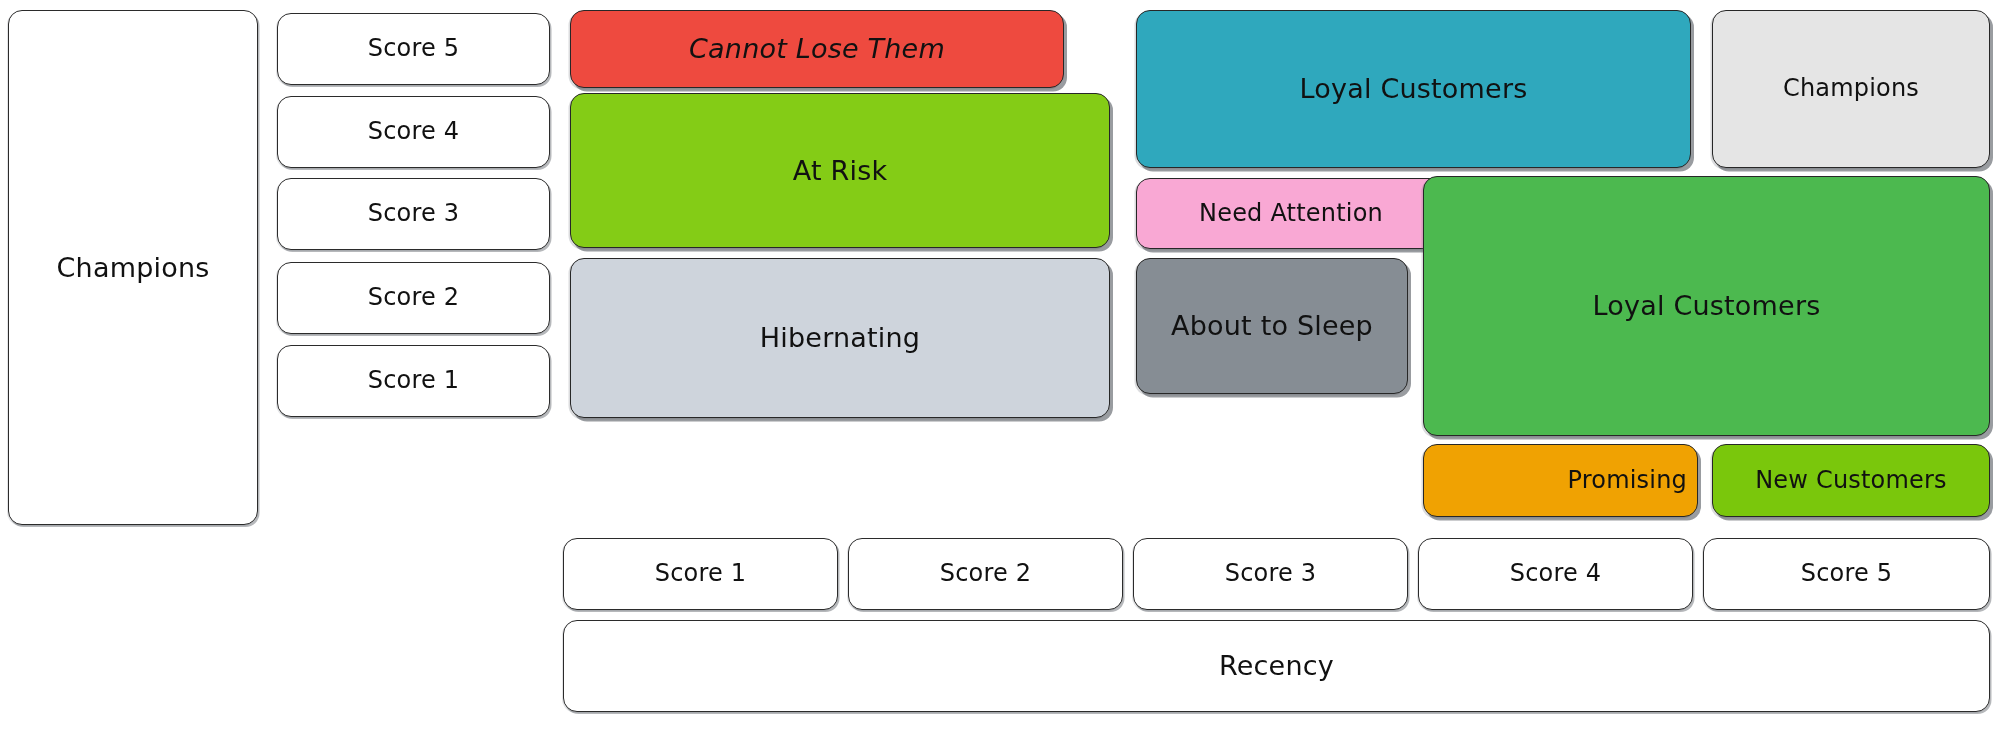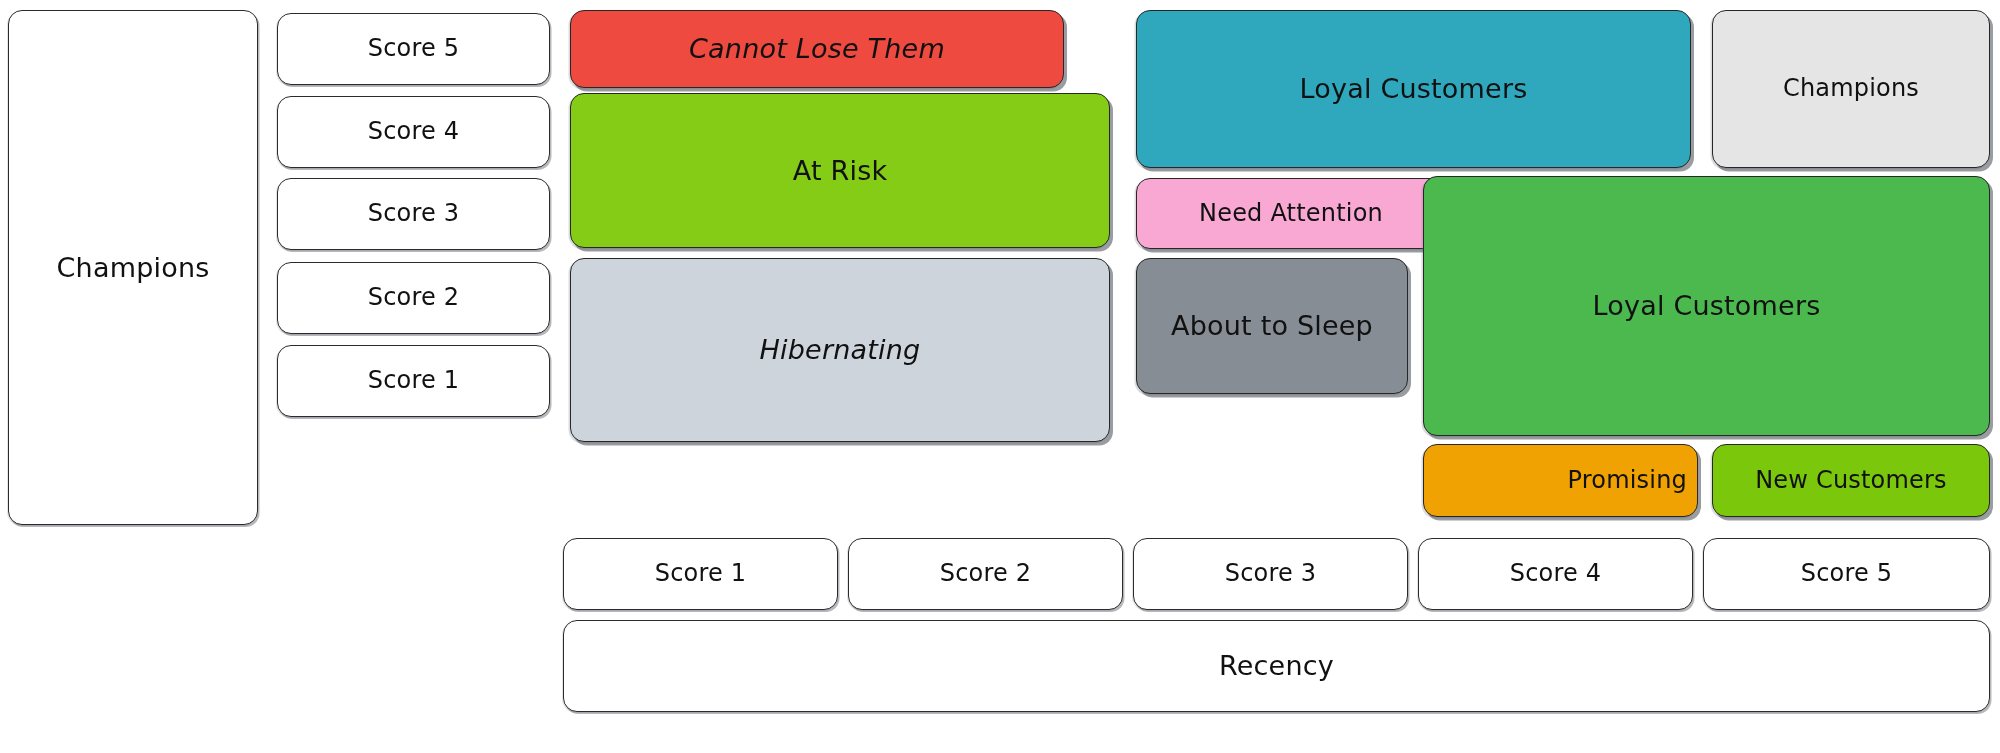--- a/index.html
+++ b/index.html
@@ -87,21 +87,21 @@
   </div>
 
   <div class="box filled label-lg" style="left:570px; top:10px; width:494px; height:78px; background:#ee4a3f;font-style:italic;">
     <span>Cannot Lose Them</span>
   </div>
 
   <div class="box filled label-lg" style="left:570px; top:93px; width:540px; height:155px; background:#84cc16;">
     <span>At Risk</span>
   </div>
 
-  <div class="box filled label-lg" style="left:570px; top:258px; width:540px; height:184px; background:#ced4dc;font-style:italic;">
+  <div class="box filled label-lg" style="left:570px; top:258px; width:540px; height:160px; background:#ced4dc;">
     <span>Hibernating</span>
   </div>
 
   <div class="box filled label-lg" style="left:1136px; top:10px; width:555px; height:158px; background:#2fa8bd;">
     <span>Loyal Customers</span>
   </div>
 
   <div class="box filled label-md" style="left:1136px; top:178px; width:310px; height:71px; background:#f9a8d4;">
     <span>Need Attention</span>
   </div>

